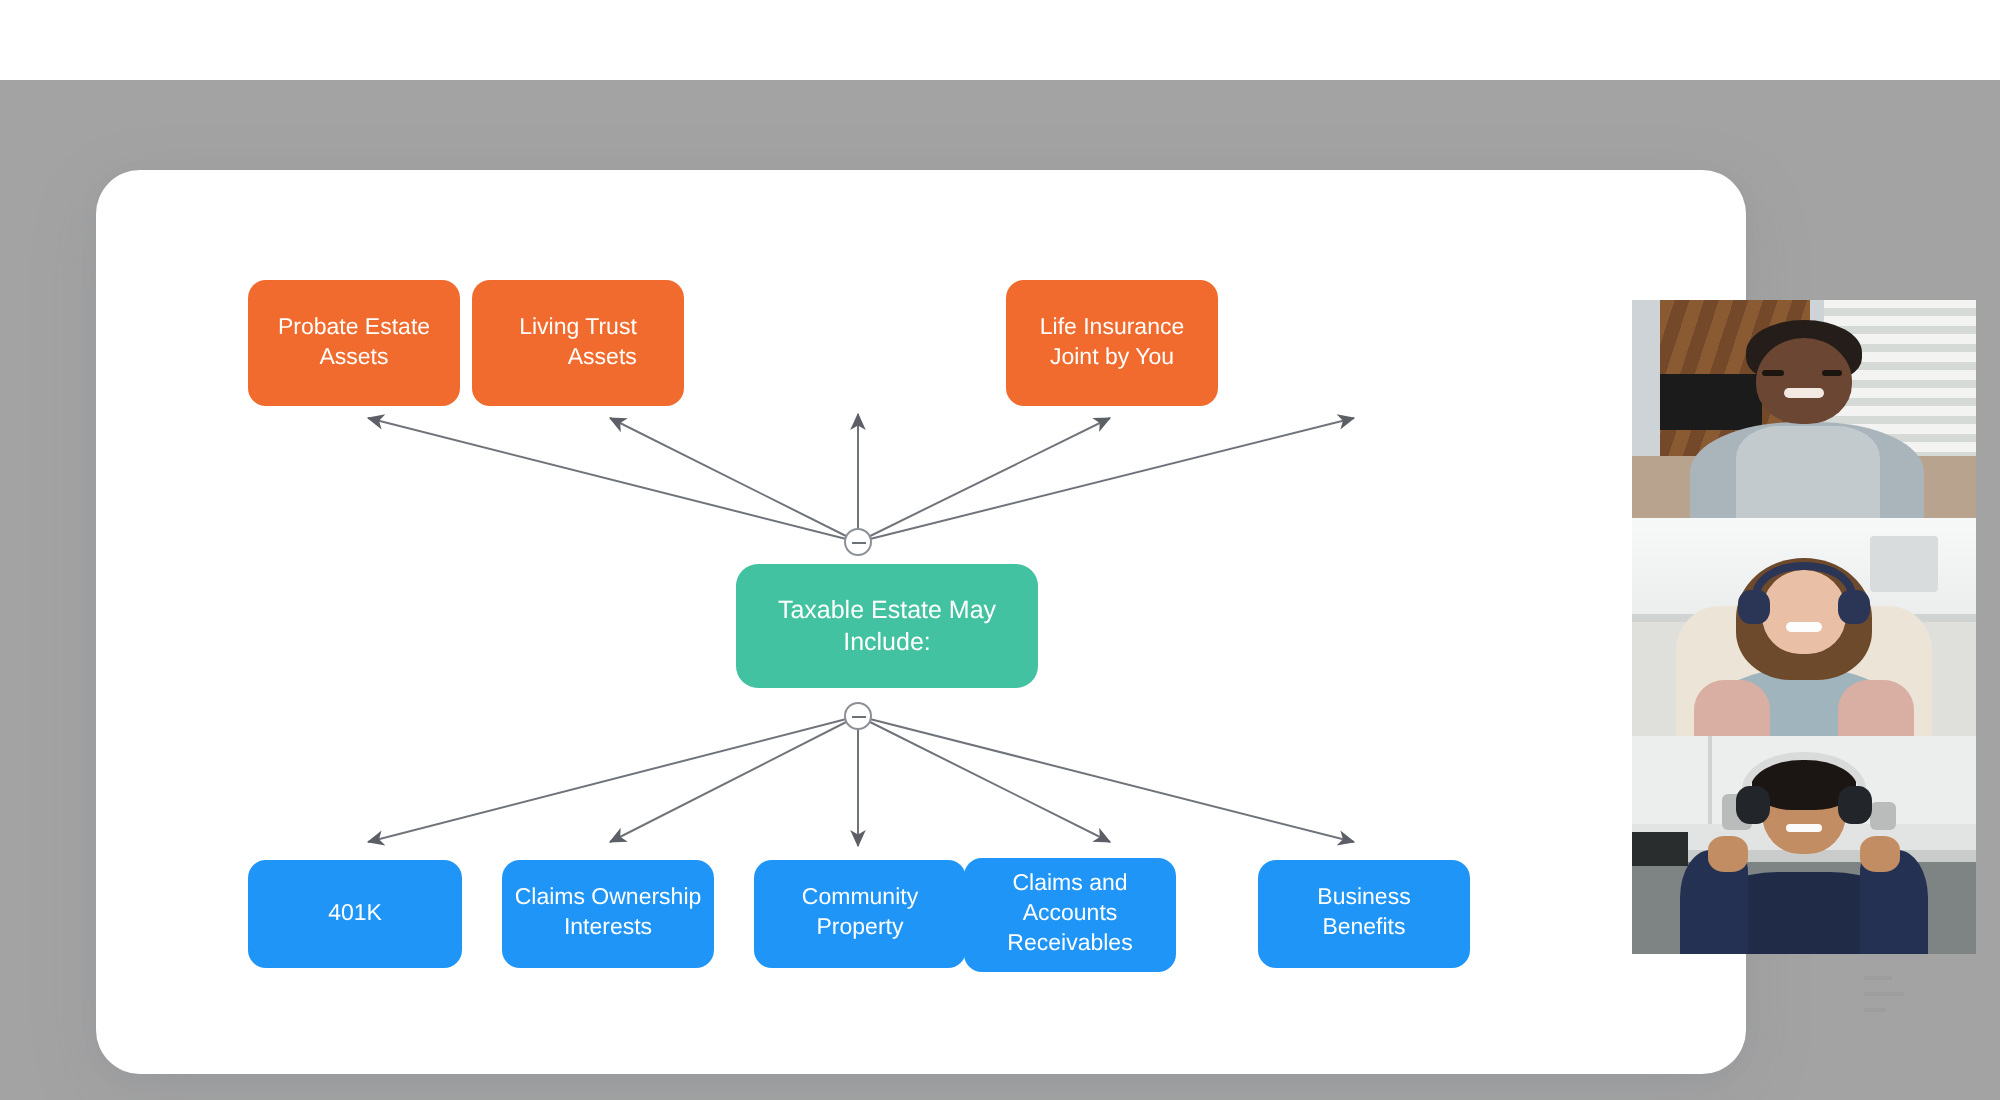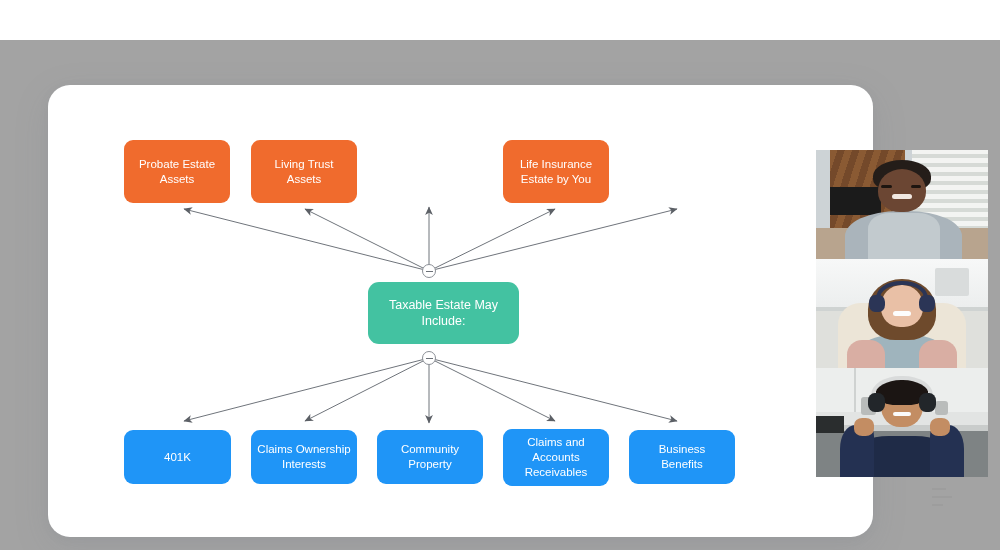--- a/index.html
+++ b/index.html
@@ -172,41 +172,41 @@
           <path d="M381,273 L136,336"></path>
           <path d="M381,273 L257,336"></path>
           <path d="M381,273 L381,338"></path>
           <path d="M381,273 L507,336"></path>
           <path d="M381,273 L629,336"></path>
         </g>
       </svg>
 
       <div class="node top" style="left:76px; top:55px; width:106px; height:63px;">Probate Estate
 Assets</div>
-      <div class="node top" style="left:203px; top:55px; width:106px; height:63px;">Living Trust
+      <div class="node top" style="left:188px; top:55px; width:106px; height:63px;text-align:right;">Living Trust
 Assets</div>
       <div class="node top" style="left:455px; top:55px; width:106px; height:63px;">Life Insurance
-Estate by You</div>
+Joint by You</div>
 
       <div class="collapse-toggle" style="left:374px; top:179px;">
         <span class="bar"></span>
       </div>
 
       <div class="node center" style="left:320px; top:197px; width:151px; height:62px;">Taxable Estate May Include:</div>
 
       <div class="collapse-toggle" style="left:374px; top:266px;">
         <span class="bar"></span>
       </div>
 
       <div class="node bottom" style="left:76px; top:345px; width:107px; height:54px;">401K</div>
       <div class="node bottom" style="left:203px; top:345px; width:106px; height:54px;">Claims Ownership
 Interests</div>
       <div class="node bottom" style="left:329px; top:345px; width:106px; height:54px;">Community
 Property</div>
-      <div class="node bottom" style="left:455px; top:344px; width:106px; height:57px;">Claims and
+      <div class="node bottom" style="left:434px; top:344px; width:106px; height:57px;">Claims and
 Accounts
 Receivables</div>
       <div class="node bottom" style="left:581px; top:345px; width:106px; height:54px;">Business
 Benefits</div>
 
     </div>
   </div>
 
   <div id="video-rail">
 

